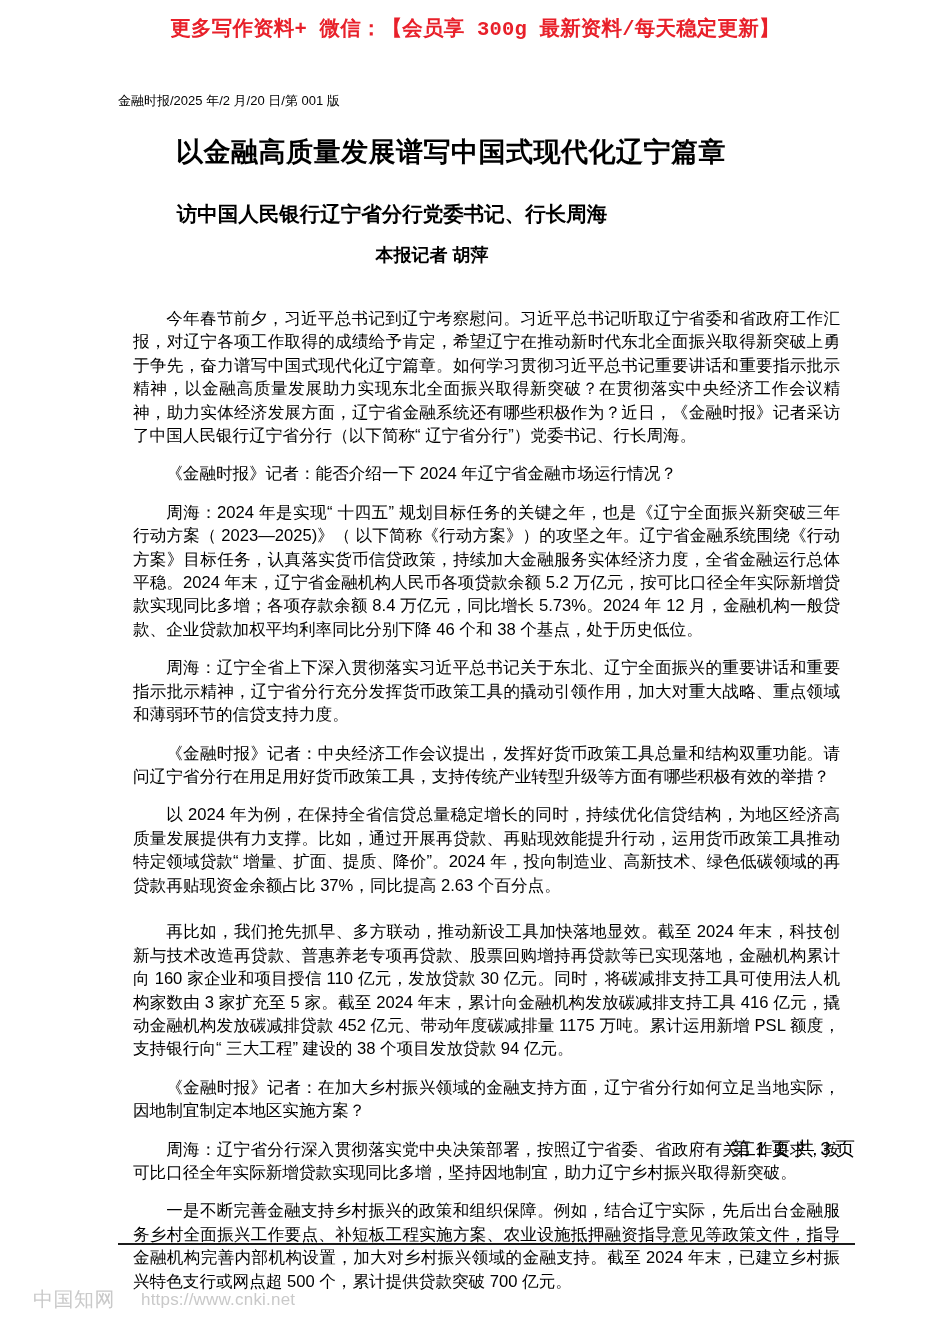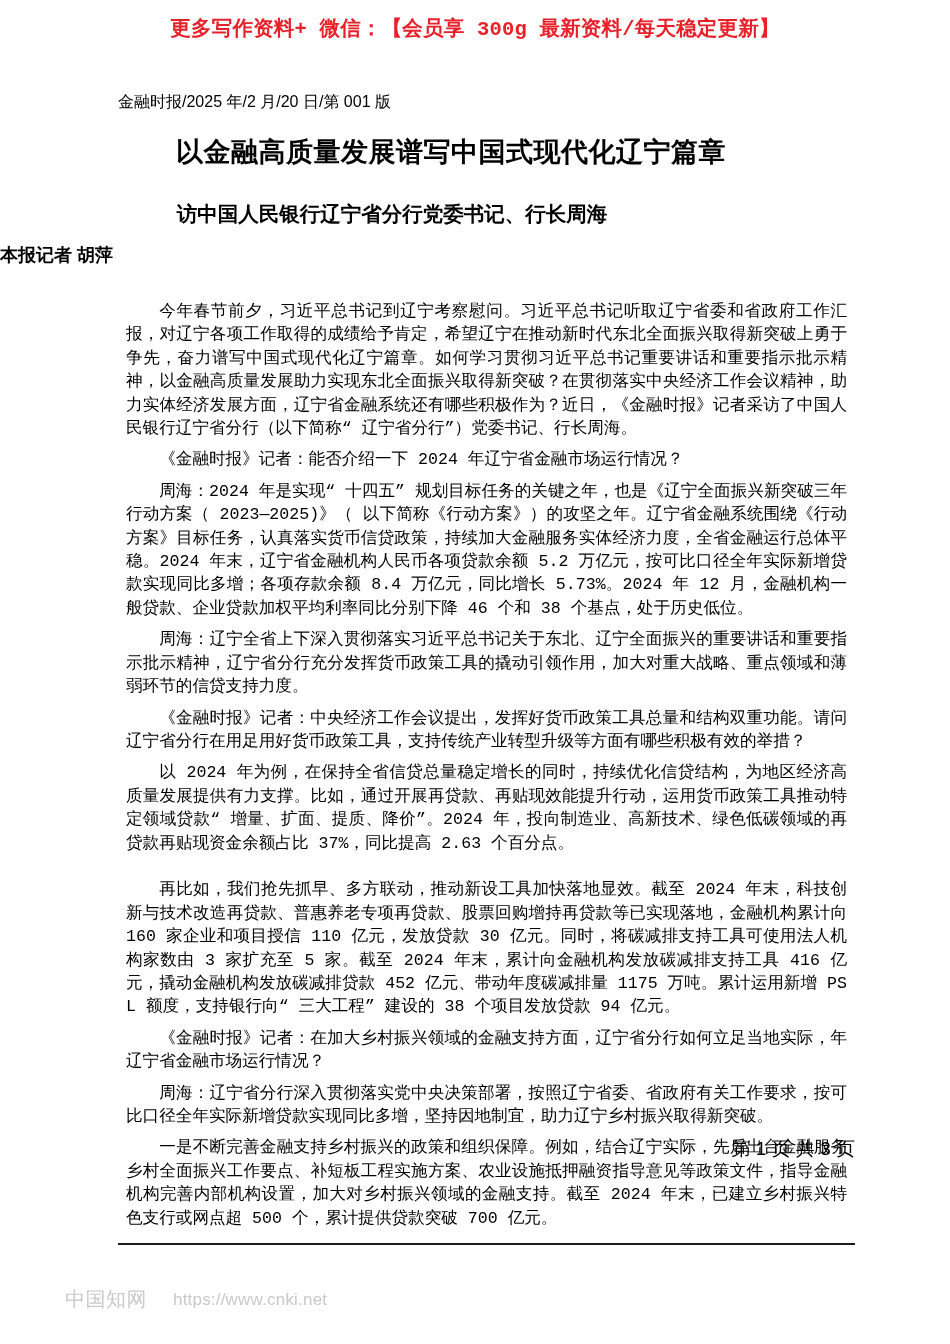--- a/index.html
+++ b/index.html
@@ -34,21 +34,21 @@
     letter-spacing: 0.2px;
     white-space: nowrap;
   }
 
   
   .masthead {
     position: absolute;
     left: 118px;
     top: 92px;
     font-family: "Liberation Sans", "DejaVu Sans", sans-serif;
-    font-size: 16px;
+    font-size: 13px;
     color: #000;
     white-space: nowrap;
   }
 
   
   .doc-title {
     position: absolute;
     left: 0;
     top: 134px;
     width: 902px;
@@ -66,36 +66,36 @@
     text-align: center;
     font-family: "Liberation Sans", "DejaVu Sans", sans-serif;
     font-weight: bold;
     font-size: 20.5px;
   }
   .doc-byline {
     position: absolute;
     left: 0;
     top: 243px;
     width: 864px;
-    text-align: left;
+    text-align: center;
     font-family: "Liberation Sans", "DejaVu Sans", sans-serif;
     font-weight: bold;
     font-size: 18px;
   }
 
   
   .body-copy {
     position: absolute;
     left: 118px;
     top: 292px;
     width: 737px;
   }
   .para {
-    margin: 8px;
-    font-family: Liberation Mono, monospace;
+    margin: 15px;
+    font-family: Liberation Sans, sans-serif;
     font-size: 16.6px;
     line-height: 23.4px;
     text-align: justify;
     text-justify: inter-character;
     text-indent: 2em;
     word-break: break-all;
   }
   .para.spaced-before {
     margin-top: 23.4px;
   }
@@ -125,21 +125,20 @@
   .watermark {
     position: absolute;
     left: 33px;
     top: 1286px;
     display: flex;
     align-items: center;
     gap: 26px;
     color: #c9c9c9;
     font-family: "Liberation Sans", "DejaVu Sans", sans-serif;
     white-space: nowrap;
-    margin-left: 32px;
   }
   .watermark-brand { font-size: 20px; letter-spacing: 0.5px; }
   .watermark-url   { font-size: 17px; letter-spacing: 0.2px; }
 </style>
 </head>
 <body>
 
 <div class="page">
 
   <div class="promo-banner">更多写作资料+ 微信：【会员享 300g 最新资料/每天稳定更新】</div>
@@ -153,21 +152,21 @@
   <div class="doc-byline">本报记者  胡萍</div>
 
   <div class="body-copy">
     <p class="para">今年春节前夕，习近平总书记到辽宁考察慰问。习近平总书记听取辽宁省委和省政府工作汇报，对辽宁各项工作取得的成绩给予肯定，希望辽宁在推动新时代东北全面振兴取得新突破上勇于争先，奋力谱写中国式现代化辽宁篇章。如何学习贯彻习近平总书记重要讲话和重要指示批示精神，以金融高质量发展助力实现东北全面振兴取得新突破？在贯彻落实中央经济工作会议精神，助力实体经济发展方面，辽宁省金融系统还有哪些积极作为？近日，《金融时报》记者采访了中国人民银行辽宁省分行（以下简称“ 辽宁省分行”）党委书记、行长周海。</p>
     <p class="para">《金融时报》记者：能否介绍一下 2024 年辽宁省金融市场运行情况？</p>
     <p class="para">周海：2024 年是实现“ 十四五” 规划目标任务的关键之年，也是《辽宁全面振兴新突破三年行动方案（ 2023—2025)》（ 以下简称《行动方案》）的攻坚之年。辽宁省金融系统围绕《行动方案》目标任务，认真落实货币信贷政策，持续加大金融服务实体经济力度，全省金融运行总体平稳。2024 年末，辽宁省金融机构人民币各项贷款余额 5.2 万亿元，按可比口径全年实际新增贷款实现同比多增；各项存款余额 8.4 万亿元，同比增长 5.73%。2024 年 12 月，金融机构一般贷款、企业贷款加权平均利率同比分别下降 46 个和 38 个基点，处于历史低位。</p>
     <p class="para">周海：辽宁全省上下深入贯彻落实习近平总书记关于东北、辽宁全面振兴的重要讲话和重要指示批示精神，辽宁省分行充分发挥货币政策工具的撬动引领作用，加大对重大战略、重点领域和薄弱环节的信贷支持力度。</p>
     <p class="para">《金融时报》记者：中央经济工作会议提出，发挥好货币政策工具总量和结构双重功能。请问辽宁省分行在用足用好货币政策工具，支持传统产业转型升级等方面有哪些积极有效的举措？</p>
     <p class="para">以 2024 年为例，在保持全省信贷总量稳定增长的同时，持续优化信贷结构，为地区经济高质量发展提供有力支撑。比如，通过开展再贷款、再贴现效能提升行动，运用货币政策工具推动特定领域贷款“ 增量、扩面、提质、降价”。2024 年，投向制造业、高新技术、绿色低碳领域的再贷款再贴现资金余额占比 37%，同比提高 2.63 个百分点。</p>
     <p class="para spaced-before">再比如，我们抢先抓早、多方联动，推动新设工具加快落地显效。截至 2024 年末，科技创新与技术改造再贷款、普惠养老专项再贷款、股票回购增持再贷款等已实现落地，金融机构累计向 160 家企业和项目授信 110 亿元，发放贷款 30 亿元。同时，将碳减排支持工具可使用法人机构家数由 3 家扩充至 5 家。截至 2024 年末，累计向金融机构发放碳减排支持工具 416 亿元，撬动金融机构发放碳减排贷款 452 亿元、带动年度碳减排量 1175 万吨。累计运用新增 PSL 额度，支持银行向“ 三大工程” 建设的 38 个项目发放贷款 94 亿元。</p>
-    <p class="para">《金融时报》记者：在加大乡村振兴领域的金融支持方面，辽宁省分行如何立足当地实际，年辽宁省金融市场运行情况？</p>
+    <p class="para">《金融时报》记者：在加大乡村振兴领域的金融支持方面，辽宁省分行如何立足当地实际，因地制宜制定本地区实施方案？</p>
     <p class="para">周海：辽宁省分行深入贯彻落实党中央决策部署，按照辽宁省委、省政府有关工作要求，按可比口径全年实际新增贷款实现同比多增，坚持因地制宜，助力辽宁乡村振兴取得新突破。</p>
     <p class="para">一是不断完善金融支持乡村振兴的政策和组织保障。例如，结合辽宁实际，先后出台金融服务乡村全面振兴工作要点、补短板工程实施方案、农业设施抵押融资指导意见等政策文件，指导金融机构完善内部机构设置，加大对乡村振兴领域的金融支持。截至 2024 年末，已建立乡村振兴特色支行或网点超 500 个，累计提供贷款突破 700 亿元。</p>
   </div>
 
   <div class="page-marker">第 1 页 共 3 页</div>
 
   <div class="bottom-rule"></div>
 
   <div class="watermark">
     <span class="watermark-brand">中国知网</span>

